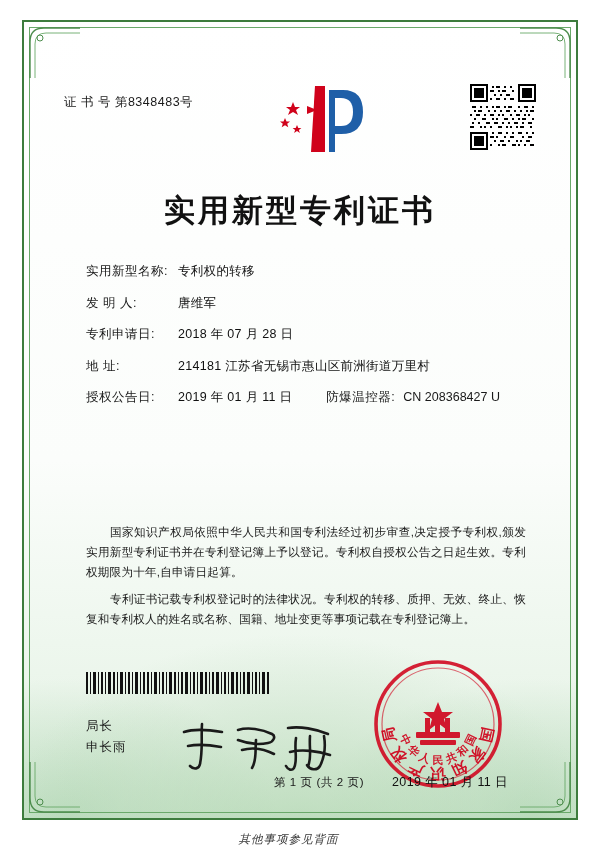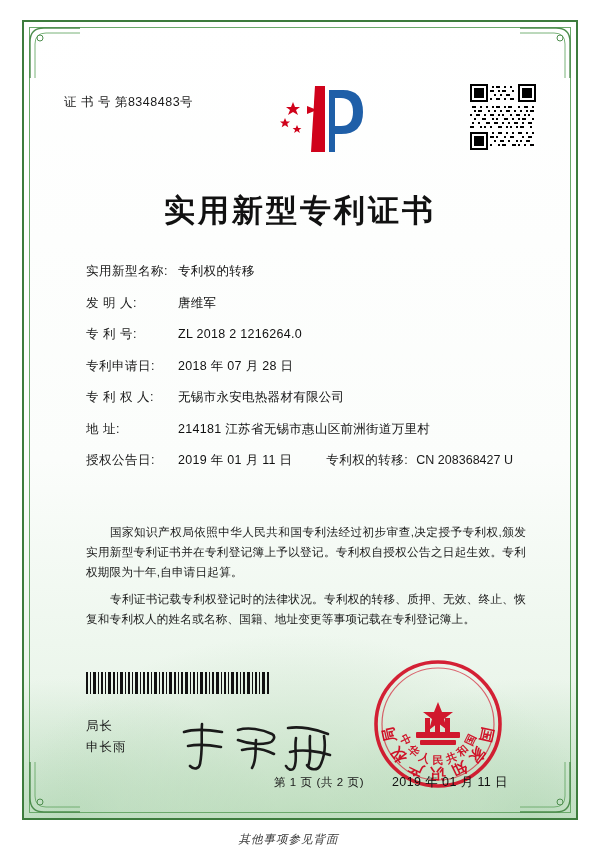--- a/index.html
+++ b/index.html
@@ -398,39 +398,31 @@
     <div class="fields">
       <div class="field-row">
         <span class="f-label">实用新型名称:</span>
         <span class="f-value">专利权的转移</span>
       </div>
       <div class="field-row">
         <span class="f-label">发 明 人:</span>
         <span class="f-value">唐维军</span>
       </div>
       <div class="field-row">
-        <span class="f-label">专 利 号:</span>
-        <span class="f-value">ZL 2018 2 1216264.0</span>
-      </div>
-      <div class="field-row">
         <span class="f-label">专利申请日:</span>
         <span class="f-value">2018 年 07 月 28 日</span>
-      </div>
-      <div class="field-row">
-        <span class="f-label">专 利 权 人:</span>
-        <span class="f-value">无锡市永安电热器材有限公司</span>
       </div>
       <div class="field-row">
         <span class="f-label">地 址:</span>
         <span class="f-value">214181 江苏省无锡市惠山区前洲街道万里村</span>
       </div>
       <div class="field-row dual">
         <span class="f-label">授权公告日:</span>
         <span class="f-value">2019 年 01 月 11 日</span>
-        <span class="f-label2">专利权的转移:</span>
+        <span class="f-label2">防爆温控器:</span>
         <span class="f-value2">CN 208368427 U</span>
       </div>
     </div>
 
     <div class="paras">
       <p>国家知识产权局依照中华人民共和国专利法经过初步审查,决定授予专利权,颁发实用新型专利证书并在专利登记簿上予以登记。专利权自授权公告之日起生效。专利权期限为十年,自申请日起算。</p>
       <p>专利证书记载专利权登记时的法律状况。专利权的转移、质押、无效、终止、恢复和专利权人的姓名或名称、国籍、地址变更等事项记载在专利登记簿上。</p>
     </div>
 
     <div class="barcode">

